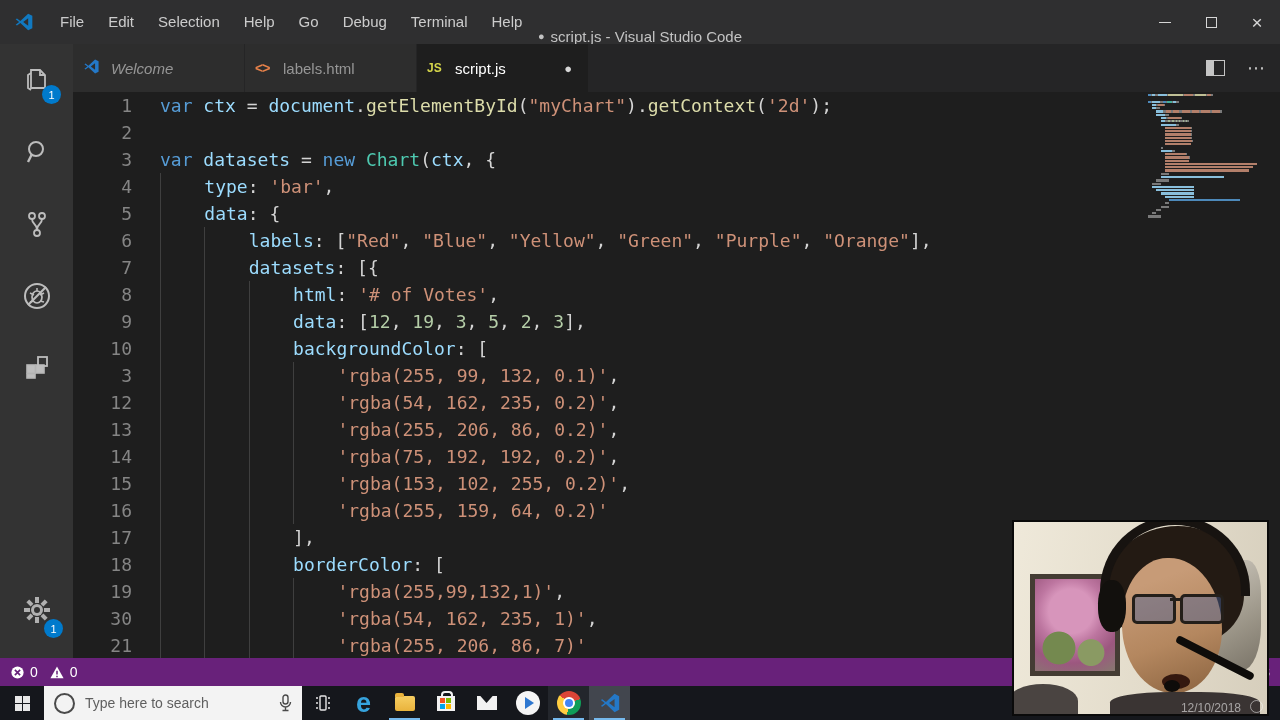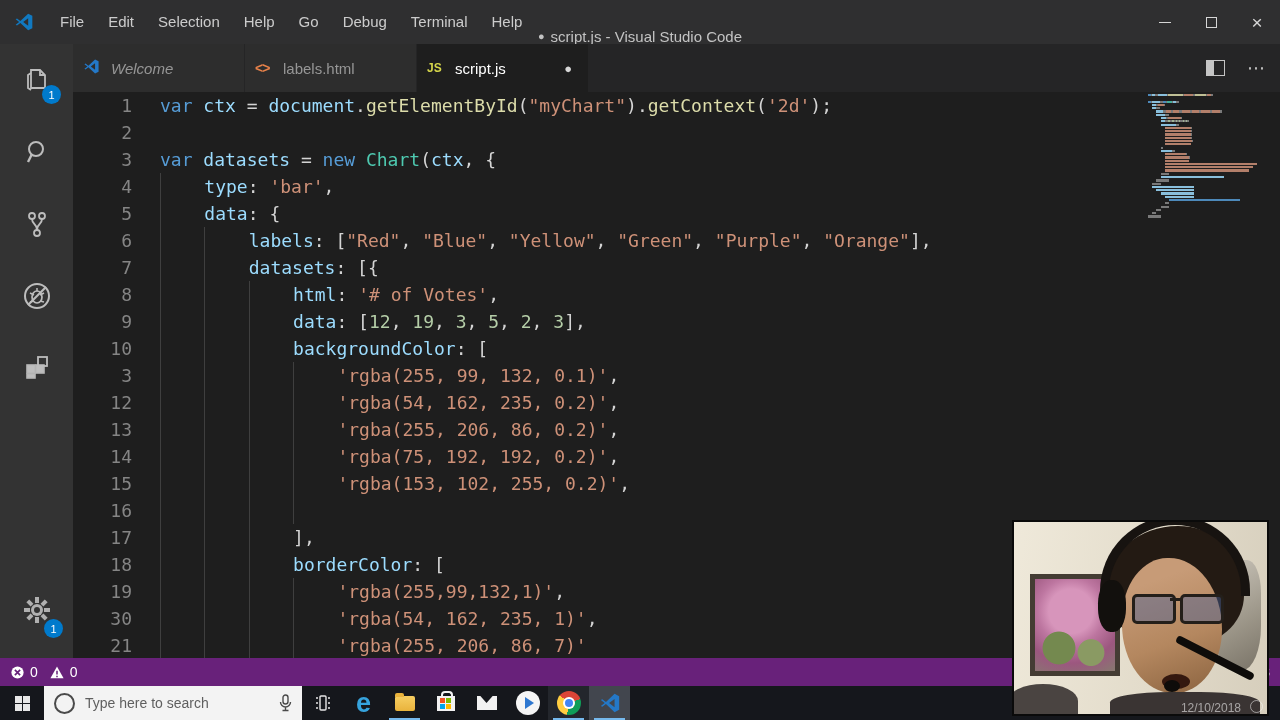--- a/index.html
+++ b/index.html
@@ -307,21 +307,21 @@
         <div class="code-line">
           <span class="ln">14</span>
           <span class="lt"><span class="ind">    </span><span class="ind">    </span><span class="ind">    </span><span class="ind">    </span><span class="tk-st">'rgba(75, 192, 192, 0.2)'</span><span class="tk-pn">,</span></span>
         </div>
         <div class="code-line">
           <span class="ln">15</span>
           <span class="lt"><span class="ind">    </span><span class="ind">    </span><span class="ind">    </span><span class="ind">    </span><span class="tk-st">'rgba(153, 102, 255, 0.2)'</span><span class="tk-pn">,</span></span>
         </div>
         <div class="code-line">
           <span class="ln">16</span>
-          <span class="lt"><span class="ind">    </span><span class="ind">    </span><span class="ind">    </span><span class="ind">    </span></span>
+          <span class="lt"><span class="ind">    </span><span class="ind">    </span><span class="ind">    </span><span class="ind">    </span><span class="tk-st">'rgba(255, 159, 64, 0.2)'</span></span>
         </div>
         <div class="code-line">
           <span class="ln">17</span>
           <span class="lt"><span class="ind">    </span><span class="ind">    </span><span class="ind">    </span><span class="tk-pn">],</span></span>
         </div>
         <div class="code-line">
           <span class="ln">18</span>
           <span class="lt"><span class="ind">    </span><span class="ind">    </span><span class="ind">    </span><span class="tk-vr">borderColor</span><span class="tk-pn">: [</span></span>
         </div>
         <div class="code-line">

